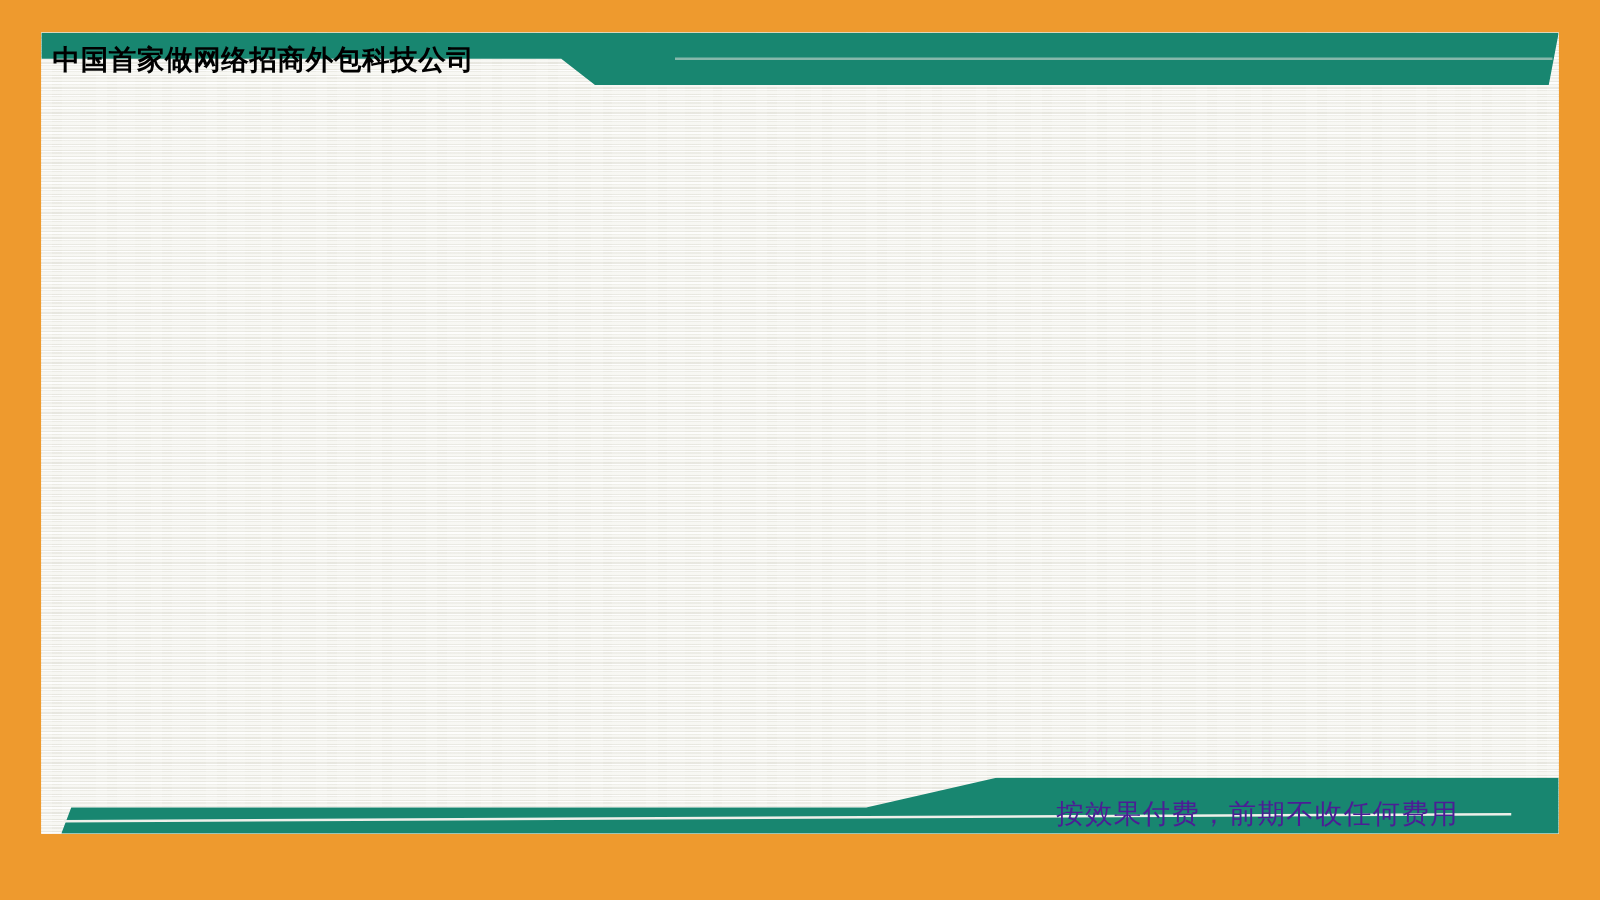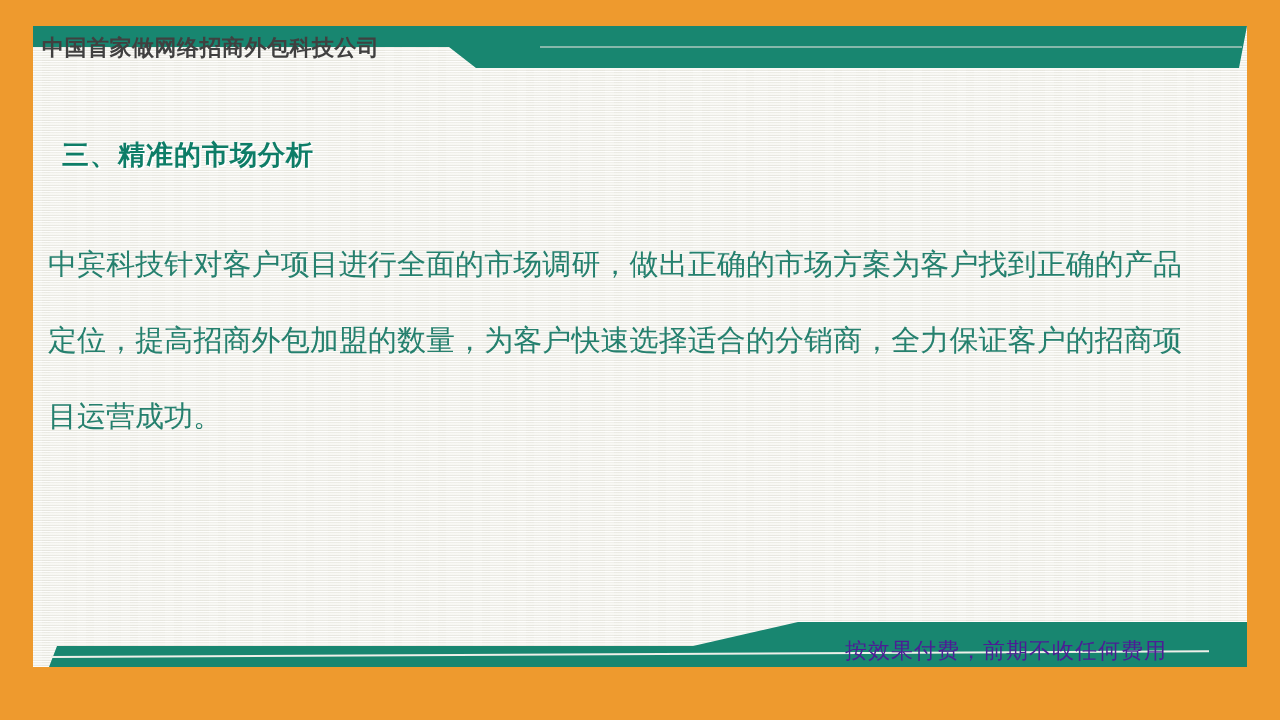--- a/index.html
+++ b/index.html
@@ -58,21 +58,21 @@
       443px 100%,
       416px 50%,
       0 50%);
     z-index:5;
   }
   #header-title {
     position:absolute;
     left:42px; top:30px;
     height:36px;
     line-height:36px;
-    color:#404040;
+    color:#000000;
     font-size:22px;
     font-weight:bold;
     letter-spacing:0.5px;
     white-space:nowrap;
     z-index:7;
     text-align:right;
   }
   
   #header-hairline {
     position:absolute;
@@ -159,25 +159,21 @@
 <body>
 
 <div id="slide">
 
   <div id="paper"></div>
 
   <div id="header-bar"></div>
   <div id="header-hairline"></div>
   <div id="header-title">中国首家做网络招商外包科技公司</div>
 
-  <div id="section-heading">三、精准的市场分析</div>
 
-  <div id="body-text">
-    <p>中宾科技针对客户项目进行全面的市场调研，做出正确的市场方案为客户找到正确的产品定位，提高招商外包加盟的数量，为客户快速选择适合的分销商，全力保证客户的招商项目运营成功。</p>
-  </div>
 
   <div id="footer-wrap">
     <div id="footer-shape"></div>
     <div id="footer-hairline"></div>
   </div>
   <div id="footer-text">按效果付费，前期不收任何费用</div>
 
 </div>
 
 </body></html>

